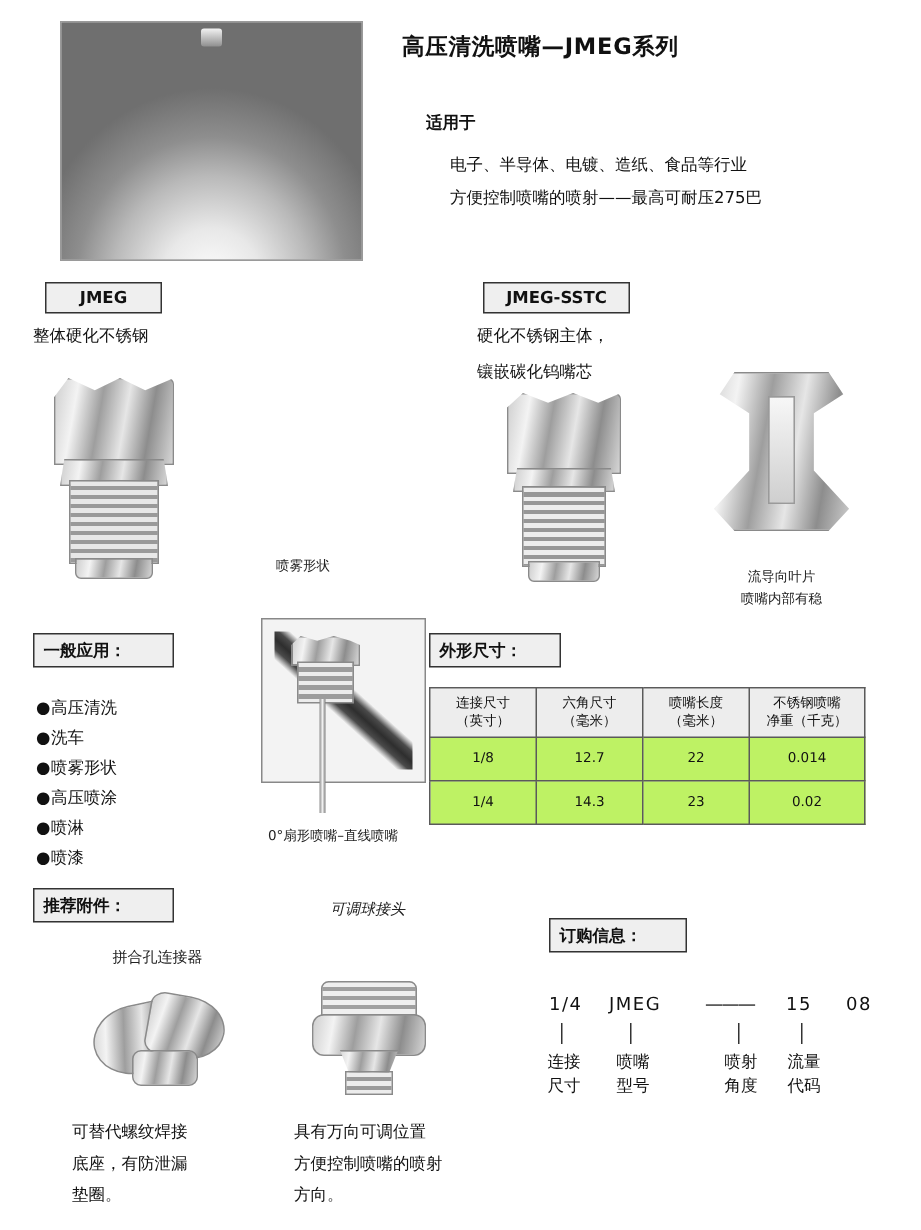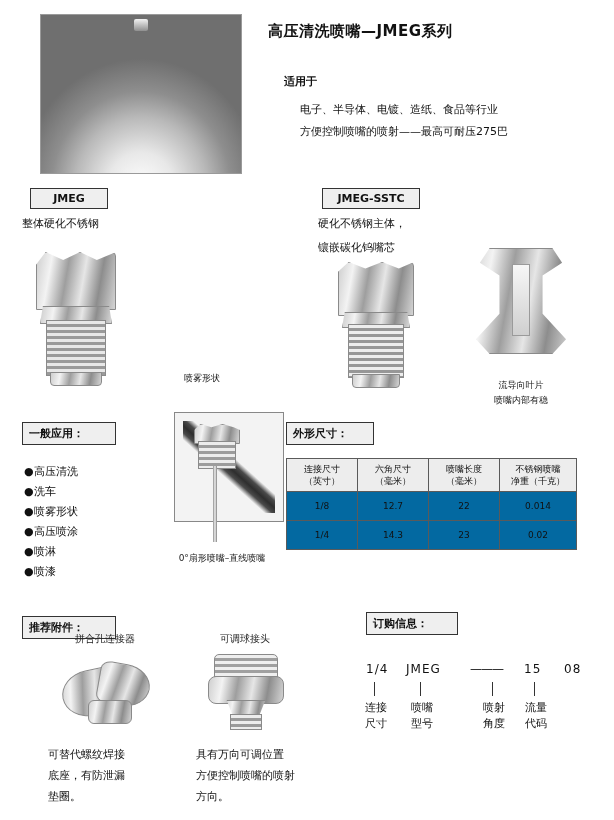--- a/index.html
+++ b/index.html
@@ -72,21 +72,21 @@
 
   
   table.dim{
     border-collapse:collapse;font-size:9px;
   }
   table.dim th,table.dim td{
     border:1px solid #5a5a5a;text-align:center;
     padding:4px 2px;
   }
   table.dim th{background:#ededed;font-weight:normal;line-height:12px;}
-  table.dim td{background:#0369a1;height:20px;}
+  table.dim td{background:#bef264;height:20px;}
 
   
   .order-code{font-size:12px;letter-spacing:1px;}
   .order-cell{text-align:center;font-size:11px;line-height:16px;}
 </style>
 </head>
 <body>
 
 <div class="page">
 
@@ -202,24 +202,24 @@
         <tr>
           <td>1/4</td>
           <td>14.3</td>
           <td>23</td>
           <td>0.02</td>
         </tr>
       </tbody>
     </table>
   </div>
 
-  <div class="abs lbl-box" style="left:22px;top:592px;width:86px;text-align:left;padding-left:6px;margin-top:24px;">推荐附件：</div>
+  <div class="abs lbl-box" style="left:22px;top:592px;width:86px;text-align:left;padding-left:6px;">推荐附件：</div>
 
   <div class="abs txt-sm" style="left:40px;top:632px;width:130px;font-size:10px;">拼合孔连接器</div>
-  <div class="abs txt-sm" style="left:180px;top:632px;width:130px;font-size:10px;">可调球接头</div>
+  <div class="abs txt-sm" style="left:180px;top:600px;width:130px;font-size:10px;font-style:italic;">可调球接头</div>
 
   <div class="abs" style="left:58px;top:660px;width:96px;height:66px;">
     <div class="abs metal" style="left:4px;top:10px;width:54px;height:44px;border-radius:50% 20% 20% 50%;
          transform:rotate(-12deg);"></div>
     <div class="abs metal" style="left:40px;top:4px;width:50px;height:40px;border-radius:20% 50% 50% 20%;
          transform:rotate(10deg);"></div>
     <div class="abs metal" style="left:30px;top:40px;width:42px;height:22px;border-radius:6px;"></div>
   </div>
 
   <div class="abs" style="left:200px;top:650px;width:92px;height:82px;">

